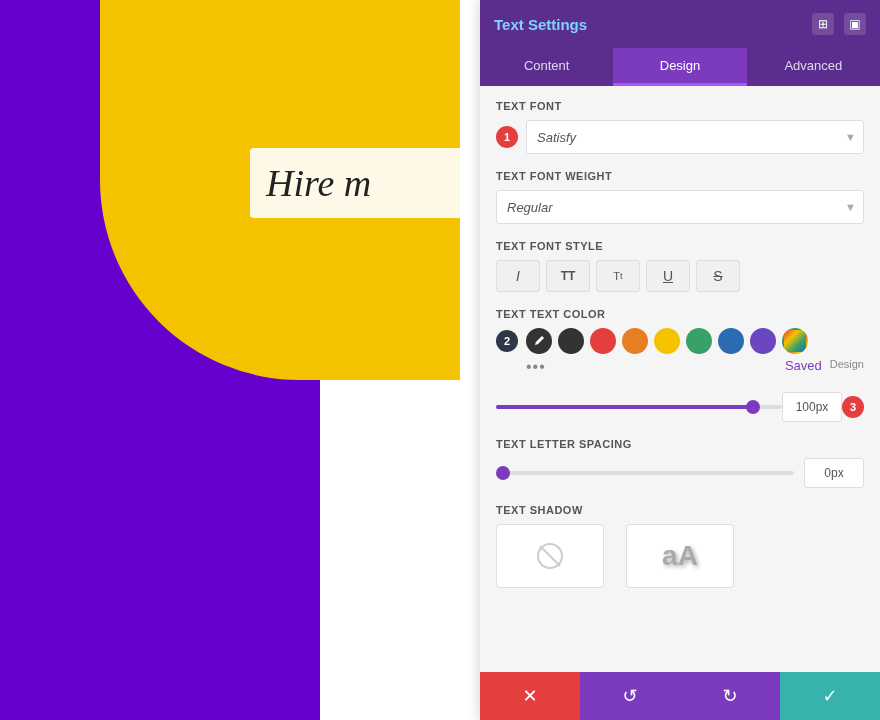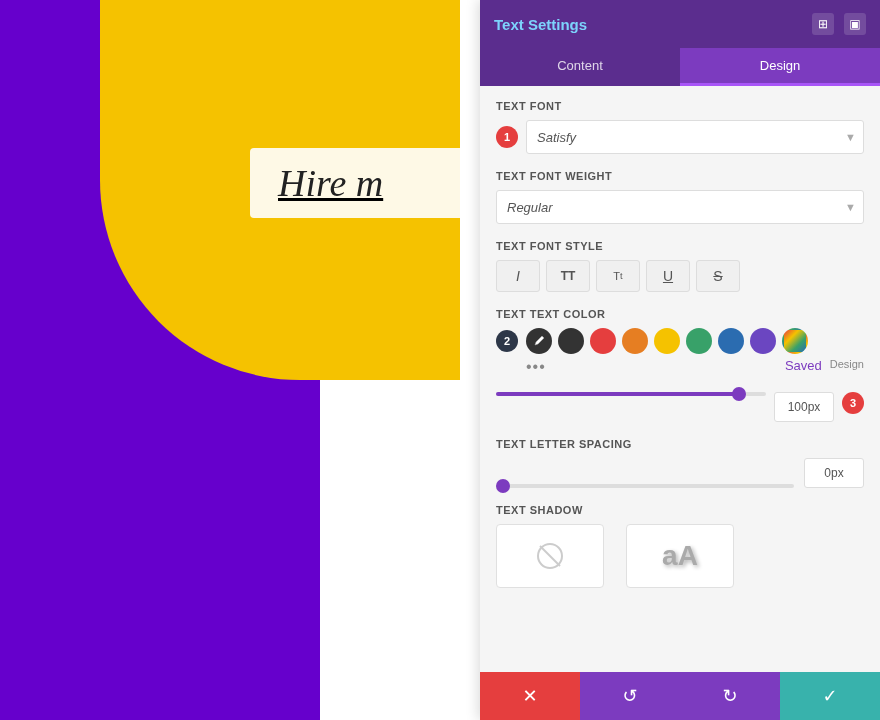--- a/index.html
+++ b/index.html
@@ -27,23 +27,22 @@
       border-radius: 0 0 0 200px;
     }
     .canvas-text-box {
       position: absolute;
       left: 250px; top: 148px;
       width: 220px; height: 70px;
       background: rgba(255,255,255,0.9);
       border-radius: 4px;
       display: flex;
       align-items: center;
-      padding: 0 28px;
+      padding: 0 16px;
       overflow: hidden;
-      text-decoration: underline;
     }
     .canvas-hire-text {
       font-family: 'Georgia', serif;
       font-size: 38px;
       color: #222;
       font-style: italic;
       font-weight: 400;
       white-space: nowrap;
     }
 
@@ -201,21 +200,21 @@
       background: #333;
       display: flex; align-items: center; justify-content: center;
       cursor: pointer;
       font-size: 12px;
       color: #fff;
     }
 
     
     .slider-row {
       display: flex;
-      align-items: flex-end;
+      align-items: center;
       gap: 10px;
     }
     .slider-track {
       flex: 1;
       height: 4px;
       background: #ddd;
       border-radius: 2px;
       position: relative;
     }
     .slider-fill {
@@ -236,21 +235,22 @@
       height: 30px;
       background: #fff;
       border: 1px solid #ddd;
       border-radius: 3px;
       display: flex; align-items: center; justify-content: center;
       font-size: 12px;
       color: #555;
     }
     .slider-row-with-badge {
       display: flex;
-      gap: 8px;
+      align-items: center;
+      gap: 0;
     }
 
     
     .shadow-grid {
       display: grid;
       grid-template-columns: repeat(3, 1fr);
       gap: 22px;
     }
     .shadow-cell {
       background: #fff;
@@ -314,20 +314,21 @@
     <span class="panel-title">Text Settings</span>
     <div class="panel-header-icons">
       <div class="header-icon">⊞</div>
       <div class="header-icon">▣</div>
     </div>
   </div>
 
   <div class="panel-tabs">
     <div class="panel-tab">Content</div>
     <div class="panel-tab active">Design</div>
+    <div class="panel-tab">Advanced</div>
   </div>
 
   <div class="panel-body">
 
     <div class="section">
       <div class="section-label">Text Font</div>
       <div class="select-row">
         <div class="badge-circle badge-1">1</div>
         <div class="select-wrapper">
           <select>

